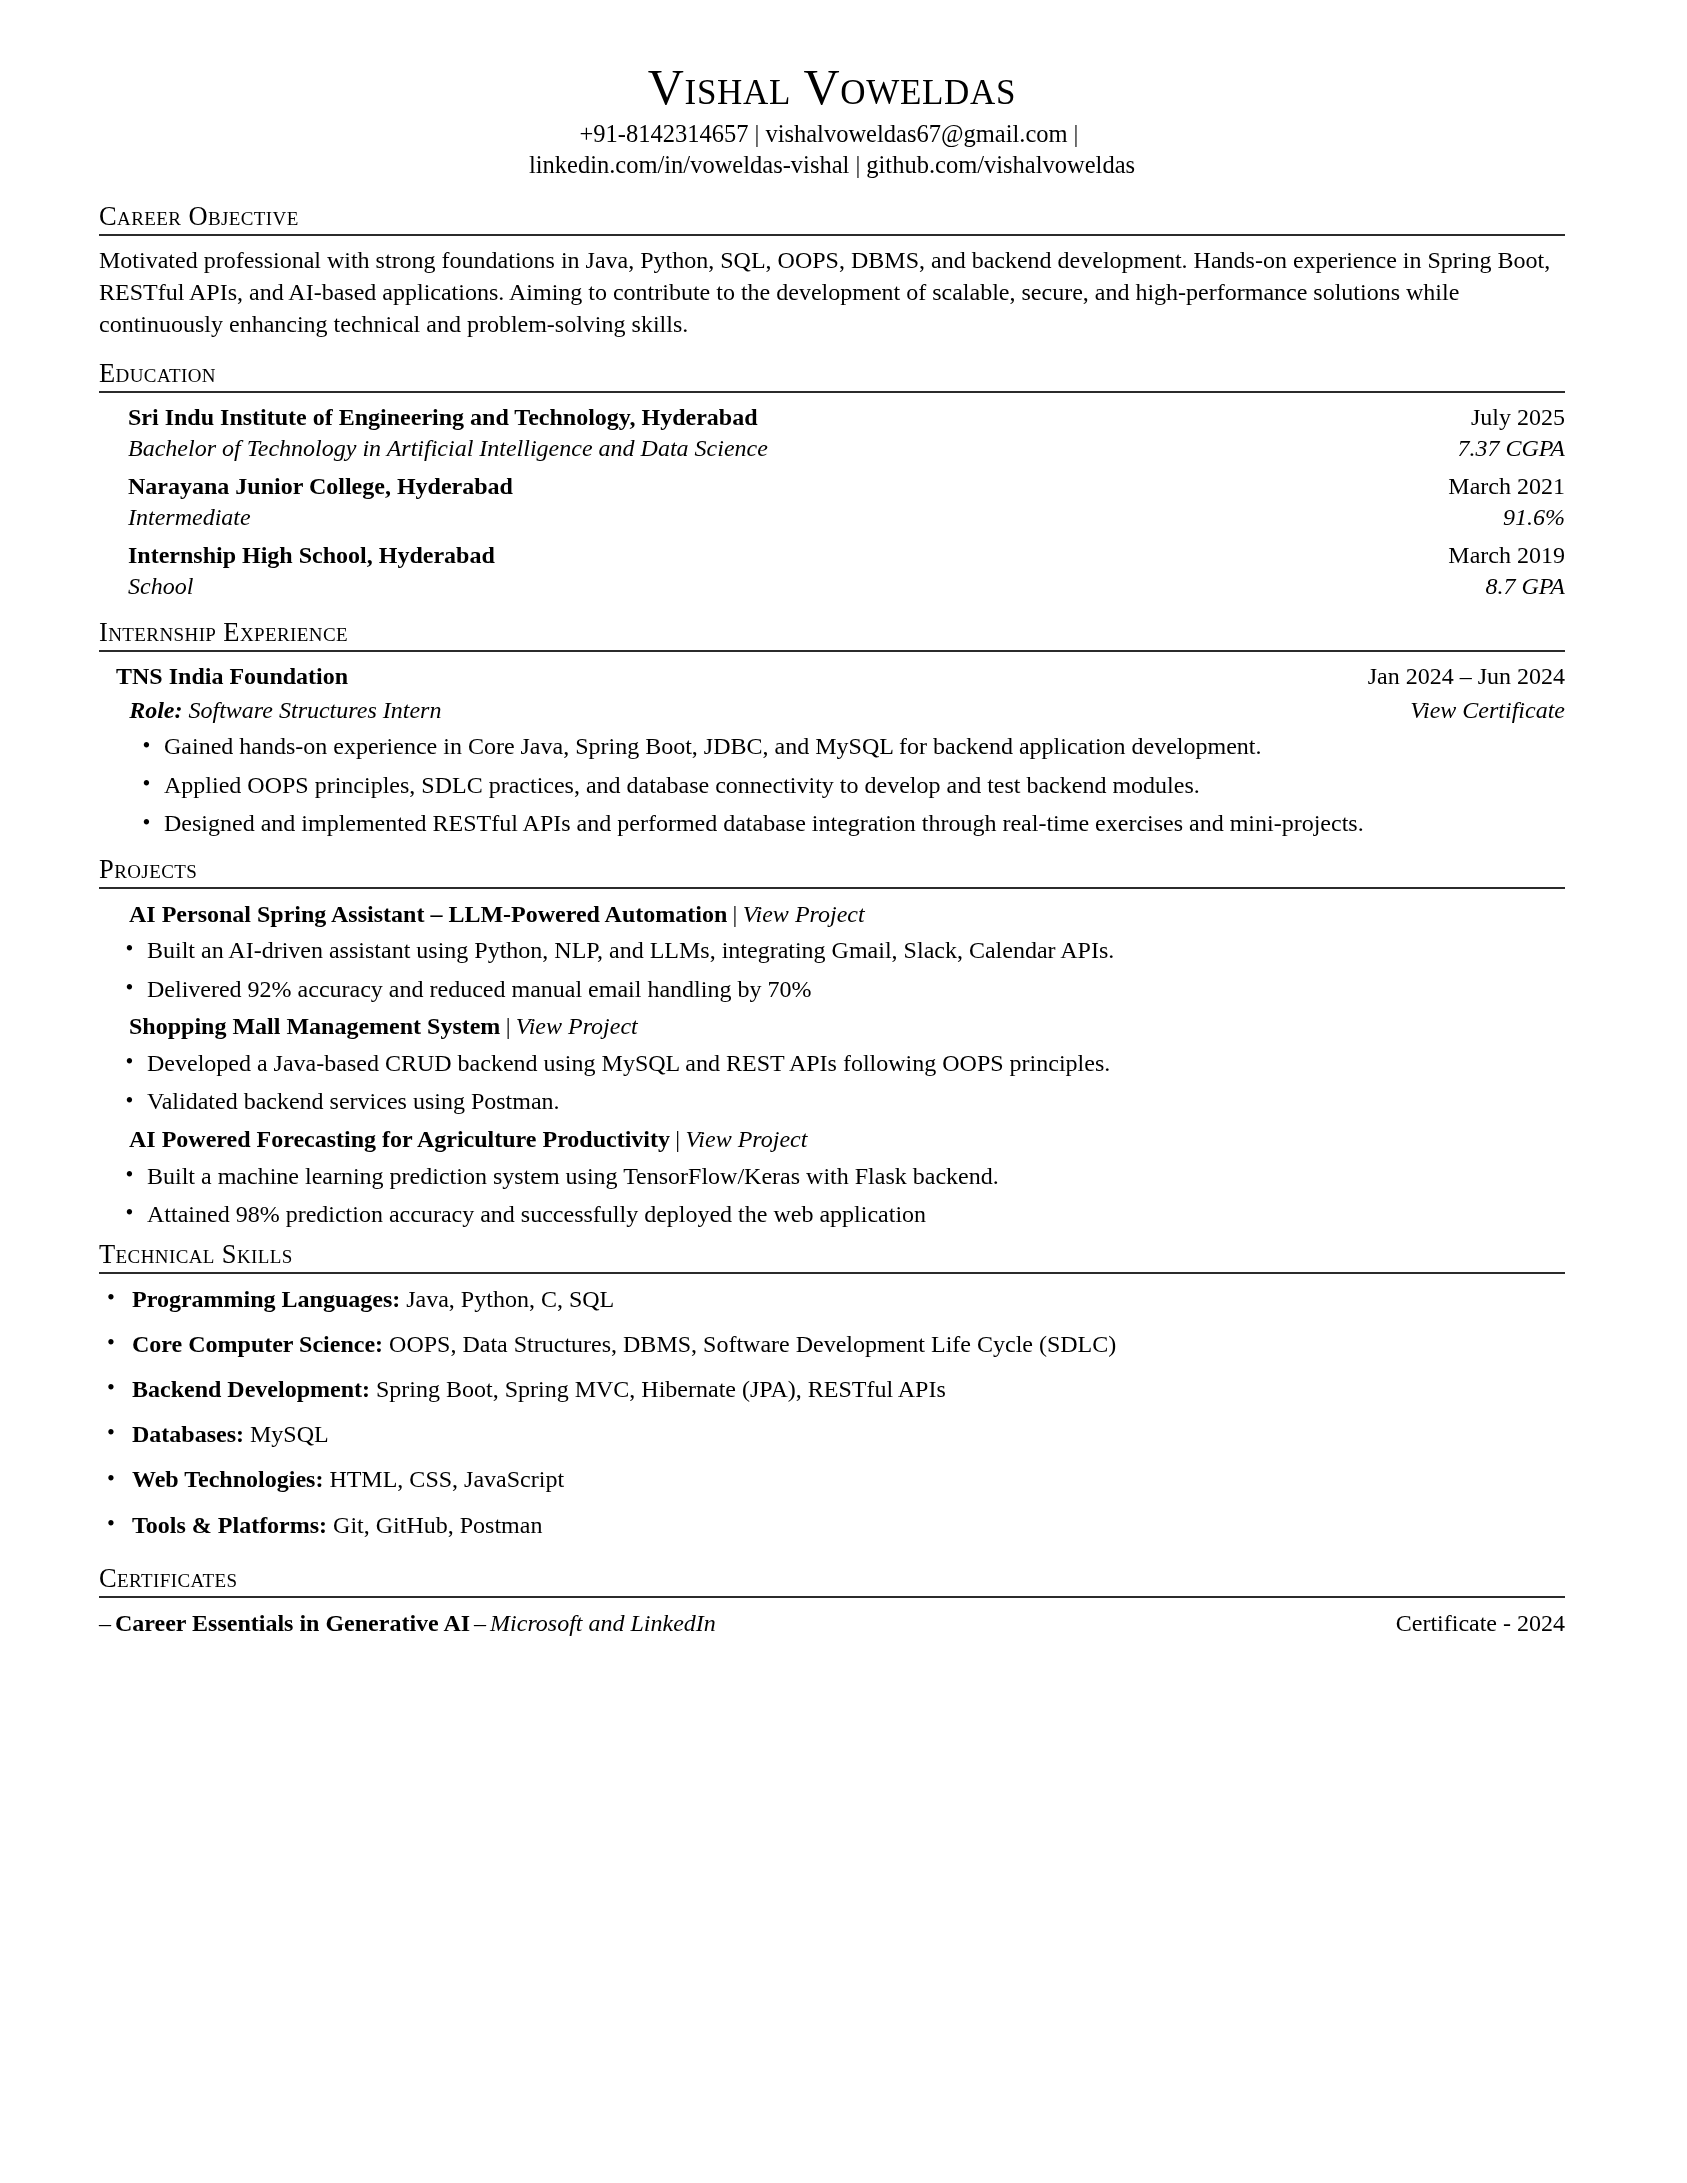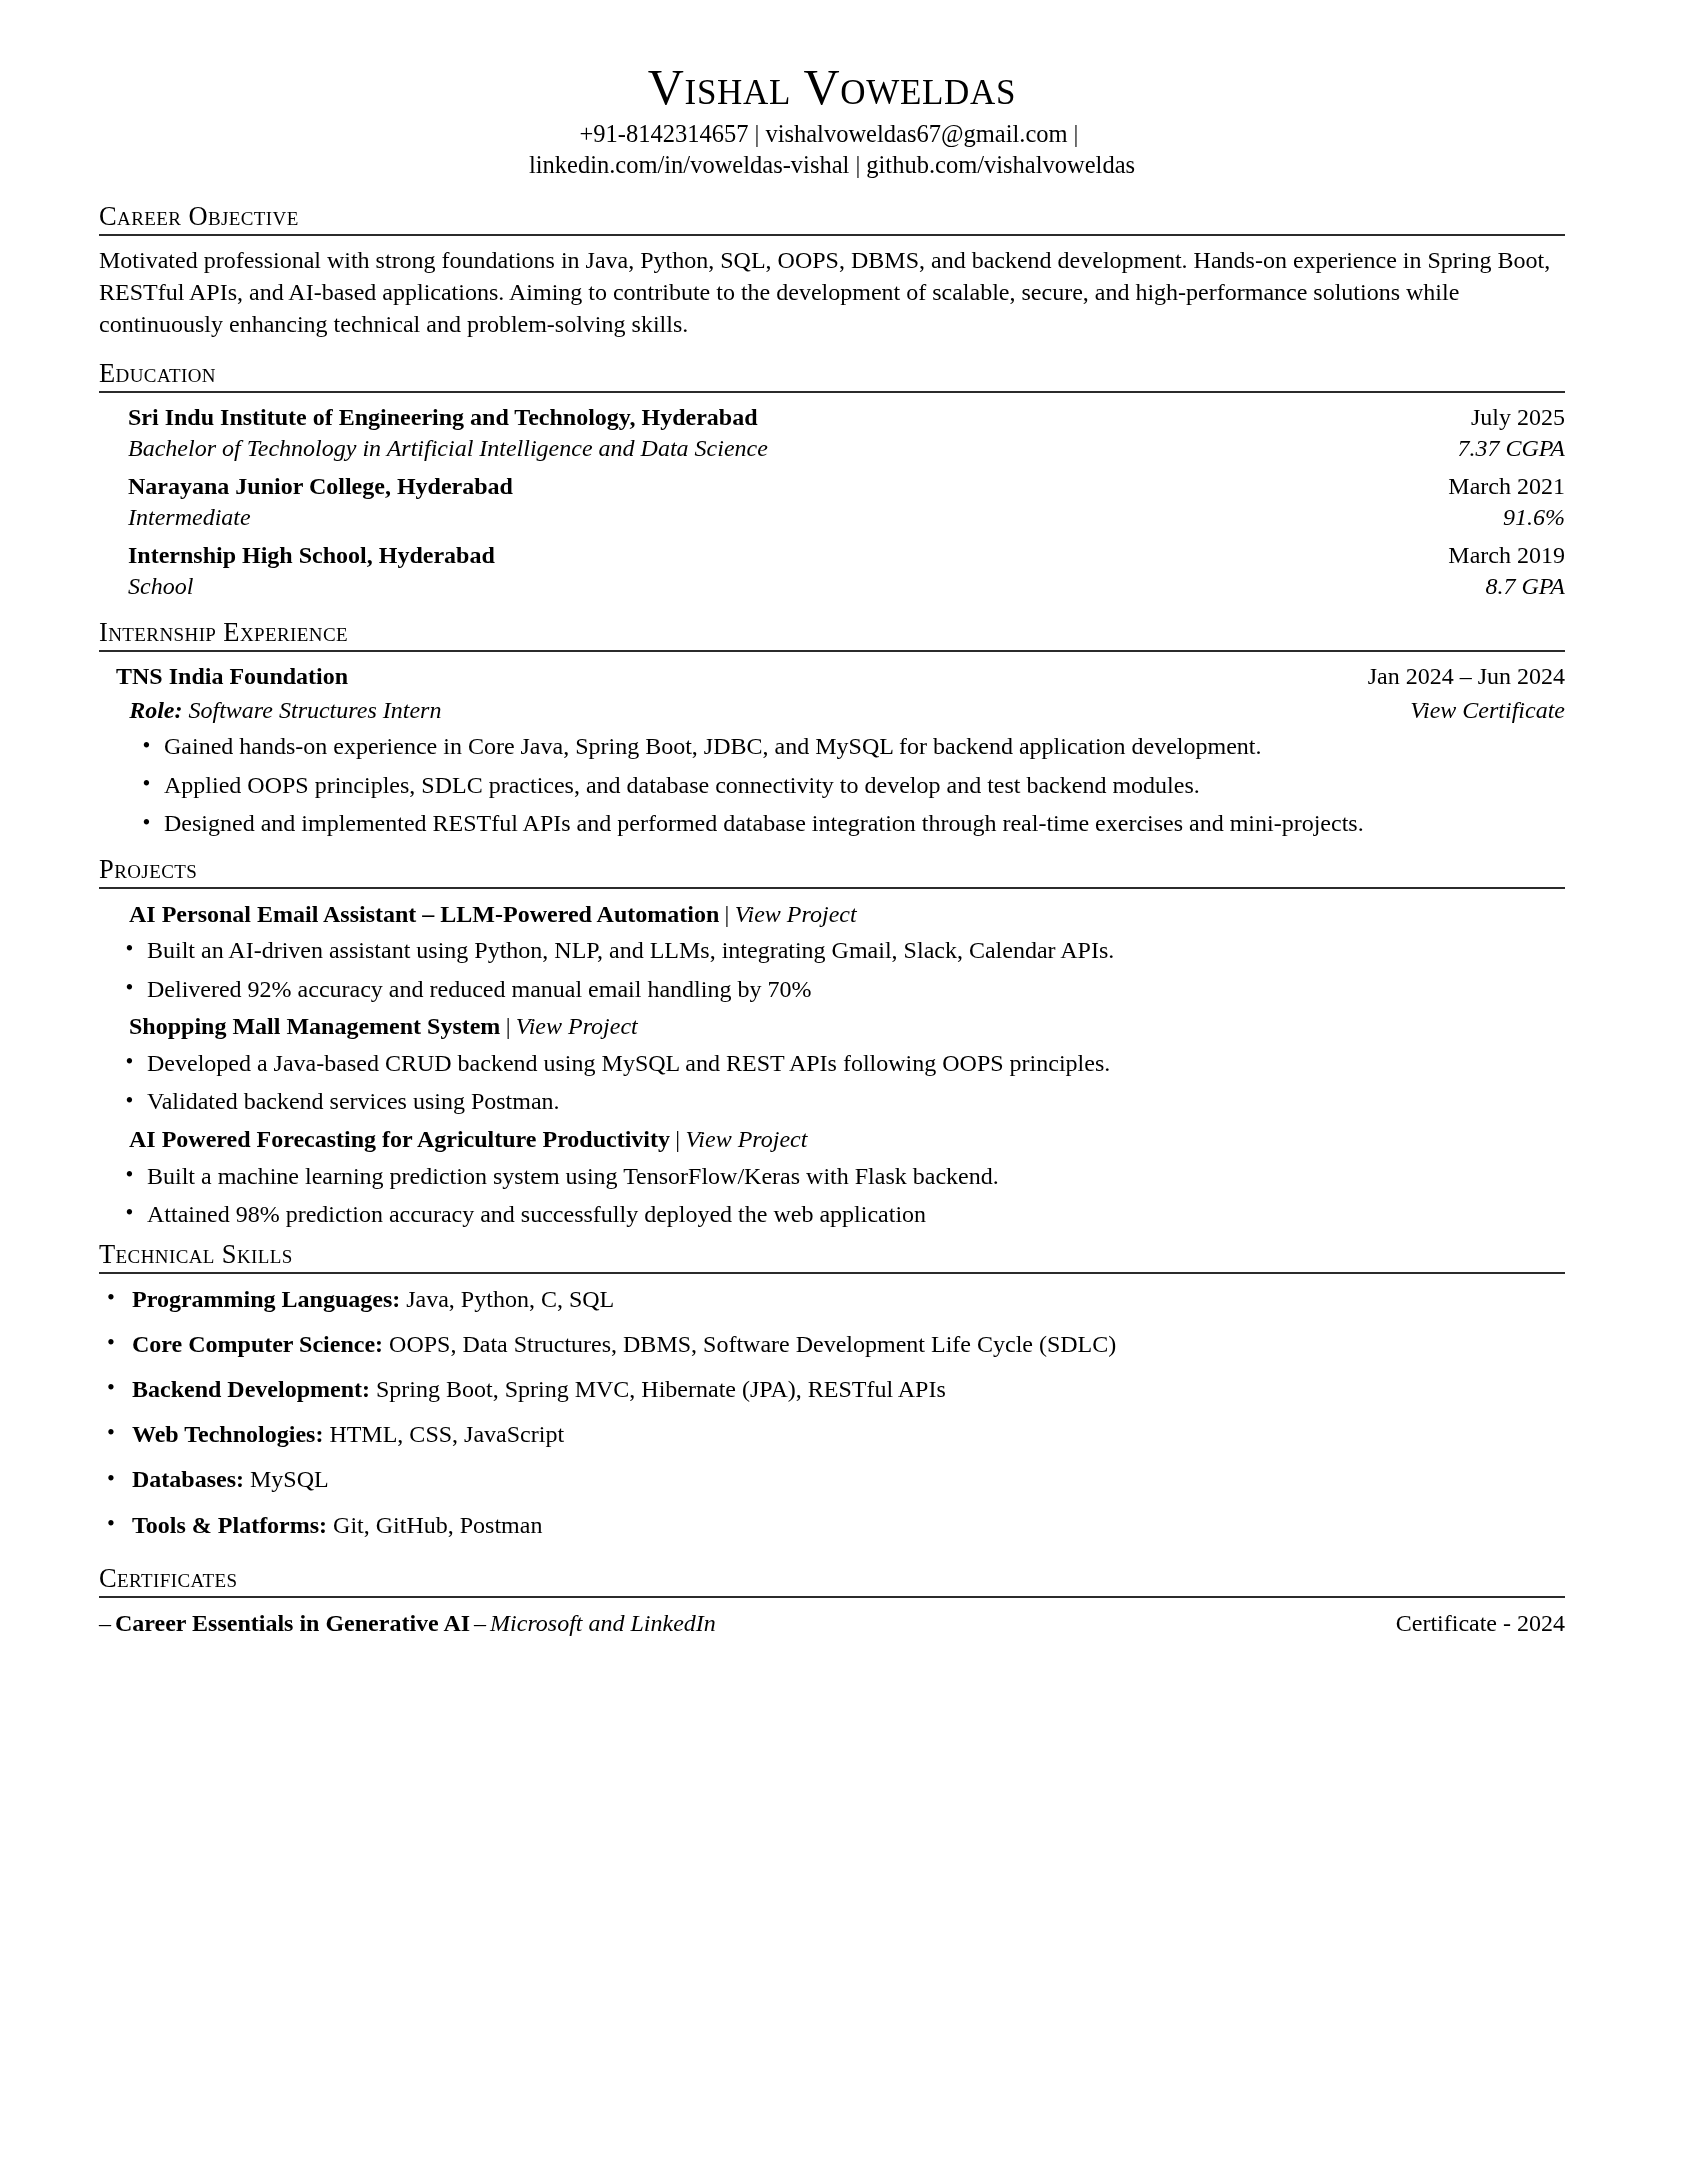--- a/index.html
+++ b/index.html
@@ -244,21 +244,21 @@
       </ul>
     </div>
   </div>
 
   <div class="section sec-projects">
     <div class="sec-head">Projects</div>
     <hr class="sec-rule">
 
     <div class="proj-block">
       <div class="proj-title-row">
-        <span class="proj-name">AI Personal Email Assistant – LLM-Powered Automation</span><span class="proj-bar">|</span><span class="proj-link">View Project</span>
+        <span class="proj-name">AI Personal Spring Assistant – LLM-Powered Automation</span><span class="proj-bar">|</span><span class="proj-link">View Project</span>
       </div>
       <ul class="bul bul-proj">
         <li>Built an AI-driven assistant using Python, NLP, and LLMs, integrating Gmail, Slack, Calendar APIs.</li>
         <li>Delivered 92% accuracy and reduced manual email handling by 70%</li>
       </ul>
     </div>
 
     <div class="proj-block">
       <div class="proj-title-row">
         <span class="proj-name">Shopping Mall Management System</span><span class="proj-bar">|</span><span class="proj-link">View Project</span>
@@ -280,22 +280,22 @@
     </div>
   </div>
 
   <div class="section sec-skills">
     <div class="sec-head">Technical Skills</div>
     <hr class="sec-rule">
     <ul class="bul bul-skill">
       <li><span class="skill-label">Programming Languages:</span> <span>Java, Python, C, SQL</span></li>
       <li><span class="skill-label">Core Computer Science:</span> <span>OOPS, Data Structures, DBMS, Software Development Life Cycle (SDLC)</span></li>
       <li><span class="skill-label">Backend Development:</span> <span>Spring Boot, Spring MVC, Hibernate (JPA), RESTful APIs</span></li>
+      <li><span class="skill-label">Databases:</span> <span>MySQL</span></li>
       <li><span class="skill-label">Web Technologies:</span> <span>HTML, CSS, JavaScript</span></li>
-      <li><span class="skill-label">Databases:</span> <span>MySQL</span></li>
       <li><span class="skill-label">Tools &amp; Platforms:</span> <span>Git, GitHub, Postman</span></li>
     </ul>
   </div>
 
   <div class="section sec-certs">
     <div class="sec-head">Certificates</div>
     <hr class="sec-rule">
     <div class="row cert-row">
       <span class="left"><span class="cert-dash">–</span><span class="cert-name">Career Essentials in Generative AI</span><span class="cert-dash2">–</span><span class="cert-issuer">Microsoft and LinkedIn</span></span>
       <span class="right cert-year">Certificate - 2024</span>

